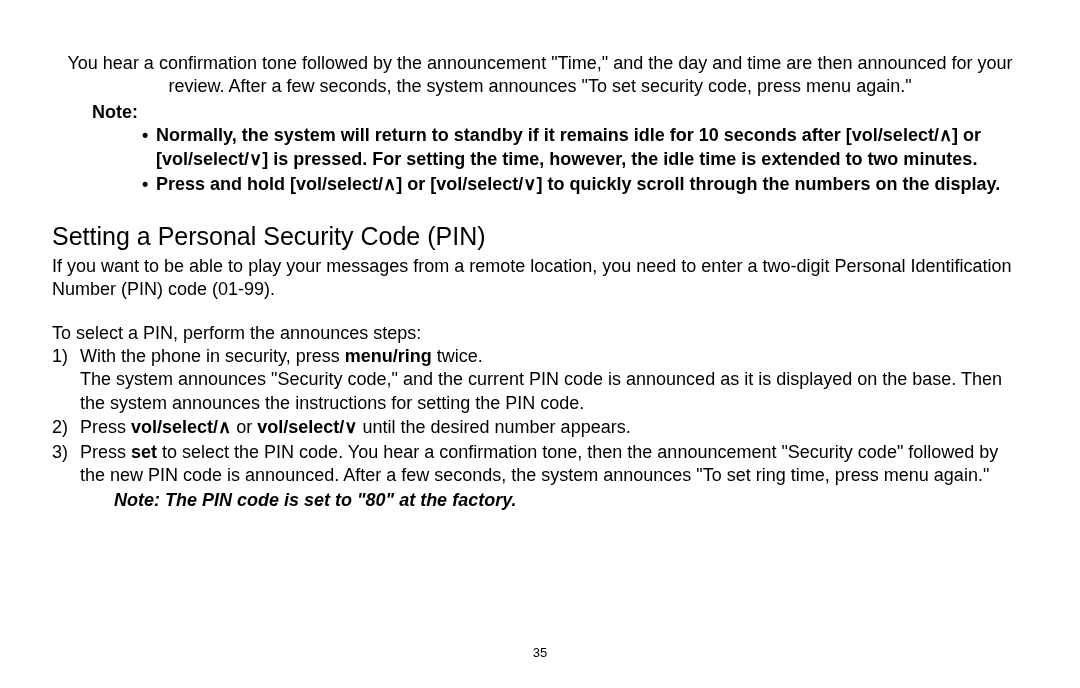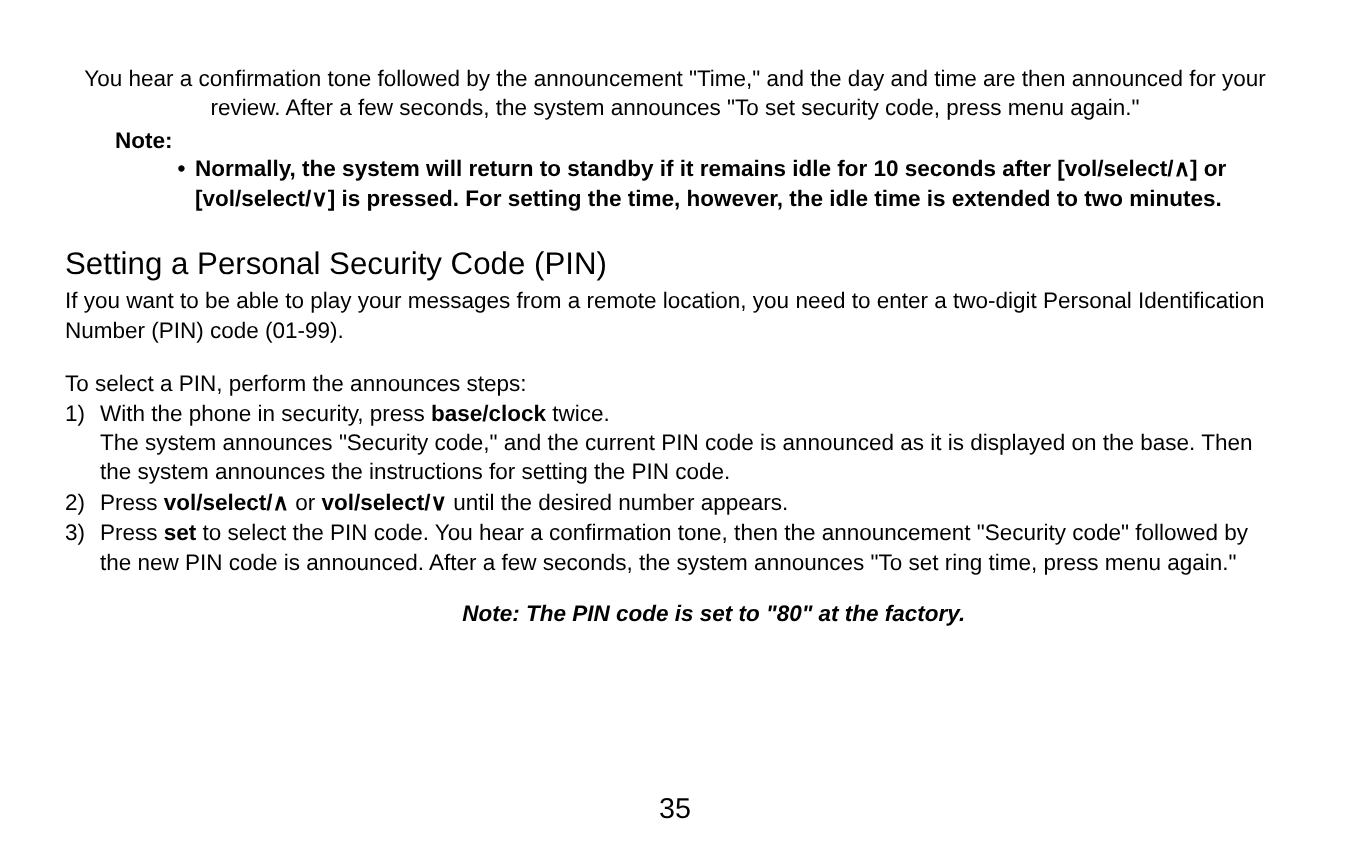--- a/index.html
+++ b/index.html
@@ -68,59 +68,61 @@
     ol.steps li:before {
       content: counter(step) ")";
       position: absolute;
       left: 0;
       top: 0;
     }
     .indent-note {
       font-weight: bold;
       font-style: italic;
       margin-left: 62px;
-      margin-top: 18px;
-      text-align: center;
+      margin-top: 2px;
     }
     .page-number {
       position: absolute;
       bottom: 26px;
       width: 100%;
       left: 0;
       text-align: center;
-      font-size: 23px;
+      font-size: 13px;
     }
     .chev {
       font-family: Arial, sans-serif;
     }
   </style>
 </head>
 <body>
 
 <div class="para-top">You hear a confirmation tone followed by the announcement "Time," and the day and time are then announced for your review. After a few seconds, the system announces "To set security code, press menu again."</div>
 
 <div class="note-label">Note:</div>
 
 <ul class="note-bullets">
   <li>
     <span>Normally, the system will return to standby if it remains idle for 10 seconds after [vol/select/</span><span class="chev">∧</span><span>] or [vol/select/</span><span class="chev">∨</span><span>] is pressed. For setting the time, however, the idle time is extended to two minutes.</span>
   </li>
+  <li>
+    <span>Press and hold [vol/select/</span><span class="chev">∧</span><span>] or [vol/select/</span><span class="chev">∨</span><span>] to quickly scroll through the numbers on the display.</span>
+  </li>
 </ul>
 
 <h2 class="section-heading">Setting a Personal Security Code (PIN)</h2>
 
 <div class="body-para">If you want to be able to play your messages from a remote location, you need to enter a two-digit Personal Identification Number (PIN) code (01-99).</div>
 
 <div class="spacer"></div>
 
 <div class="body-para">To select a PIN, perform the announces steps:</div>
 
 <ol class="steps">
   <li>
-    <span>With the phone in security, press </span><b>base/clock</b><span> twice.</span><br>
+    <span>With the phone in security, press </span><b>menu/ring</b><span> twice.</span><br>
     <span>The system announces "Security code," and the current PIN code is announced as it is displayed on the base. Then the system announces the instructions for setting the PIN code.</span>
   </li>
   <li>
     <span>Press </span><b><span>vol/select/</span><span class="chev">∧</span></b><span> or </span><b><span>vol/select/</span><span class="chev">∨</span></b><span> until the desired number appears.</span>
   </li>
   <li>
     <span>Press </span><b>set</b><span> to select the PIN code. You hear a confirmation tone, then the announcement "Security code" followed by the new PIN code is announced. After a few seconds, the system announces "To set ring time, press menu again."</span>
   </li>
 </ol>
 

